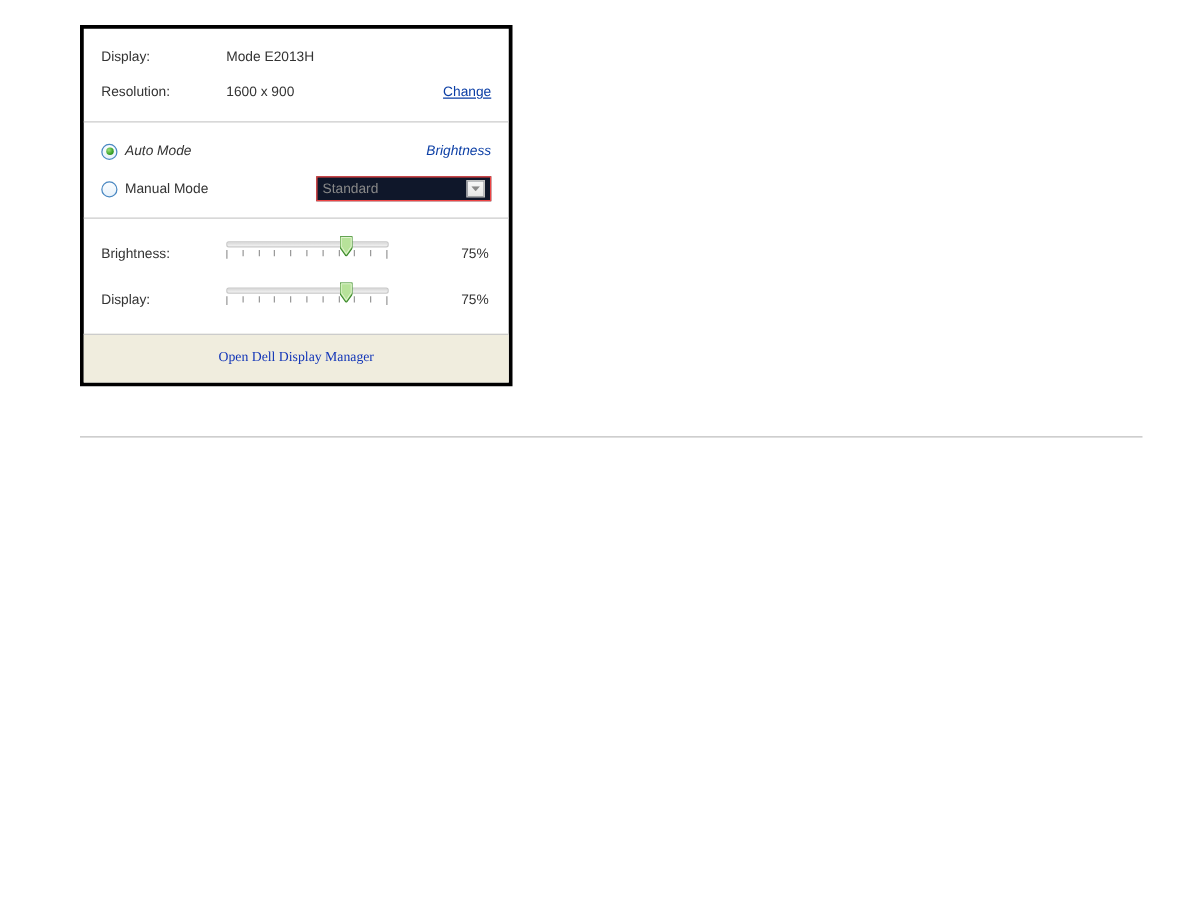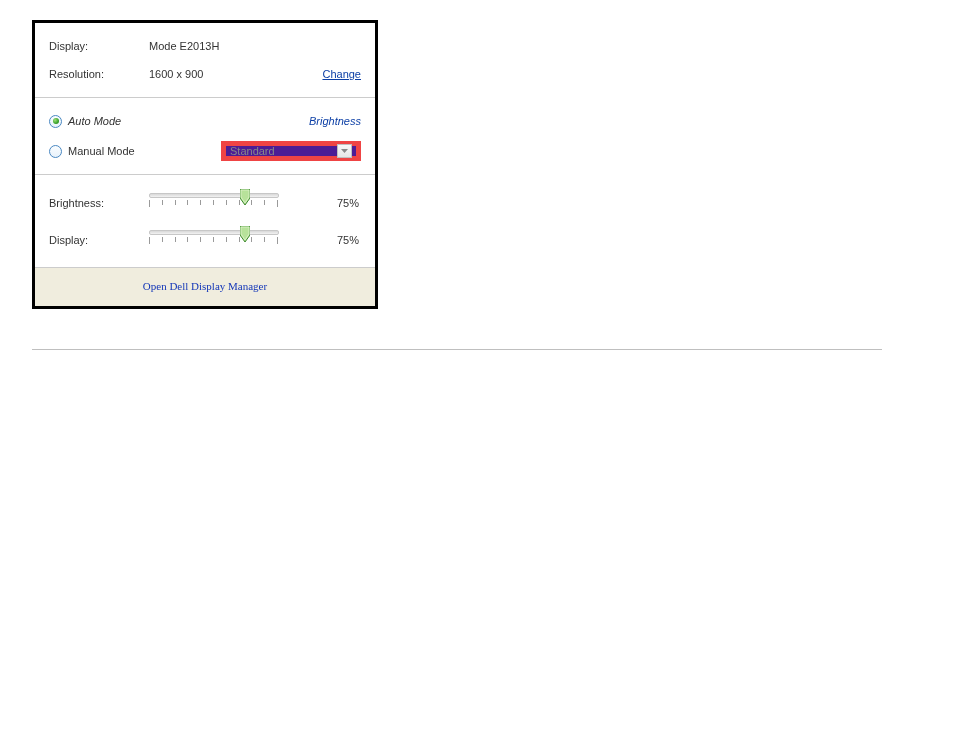--- a/index.html
+++ b/index.html
@@ -7,21 +7,21 @@
     padding: 0;
     font-family: Tahoma, Arial, sans-serif;
     font-size: 11px;
     background: #ffffff;
     color: #333;
   }
   .page {
     width: 954px;
     height: 702px;
     position: relative;
-    padding: 20px 32px;
+    padding: 20px 64px;
     box-sizing: border-box;
   }
   .panel {
     width: 340px;
     border: 3px solid #000;
     background: #fff;
   }
   .section {
     padding: 12px 14px 12px 14px;
   }
@@ -75,22 +75,22 @@
     width: 6px;
     height: 6px;
     border-radius: 50%;
     background: radial-gradient(circle at 35% 35%, #9fe07a 0%, #3aa22a 60%, #237a17 100%);
   }
   .dropdown {
     display: inline-flex;
     align-items: center;
     width: 140px;
     height: 20px;
-    border: 5px solid #ef4444;
-    background: #4c1d95;
+    border: 1px solid #ef4444;
+    background: #0f172a;
     color: #888;
     box-sizing: border-box;
     padding: 0 4px;
     justify-content: space-between;
   }
   .dropdown-arrow {
     width: 15px;
     height: 14px;
     border: 1px solid #c0c0c0;
     background: linear-gradient(#f8f8f8,#e6e6e6);

